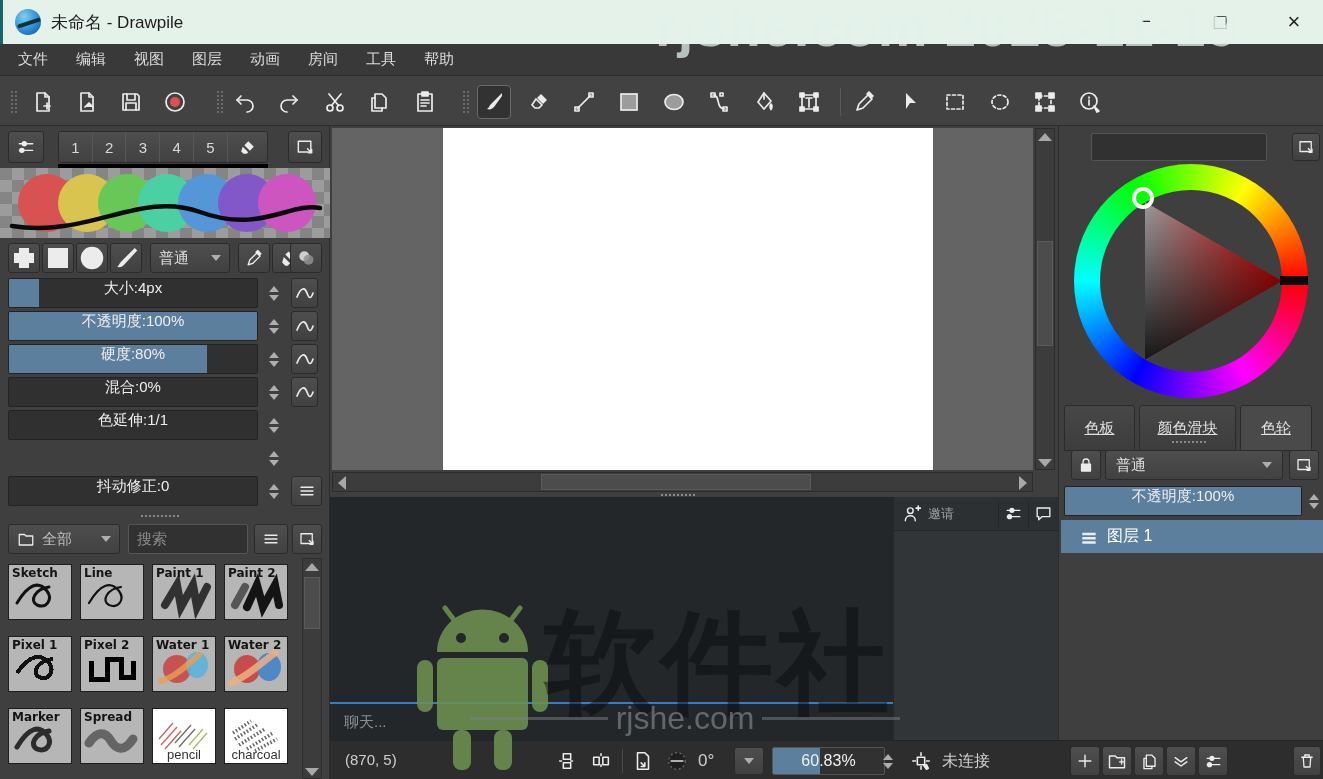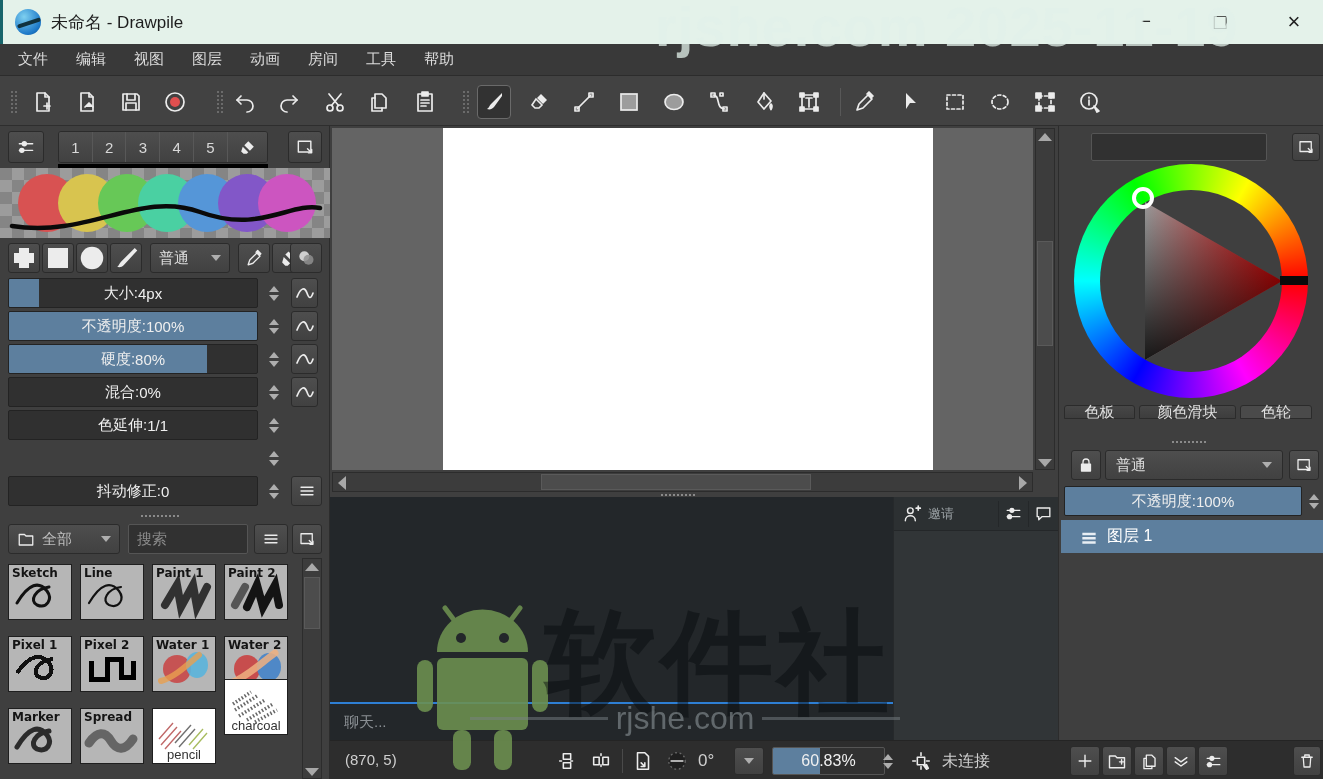--- a/index.html
+++ b/index.html
@@ -41,21 +41,21 @@
   .slot-group { position:absolute; left:58px; top:5px; width:210px; height:32px; display:flex; border:1px solid #2b2b2b; border-radius:3px; overflow:hidden; }
   .slot { flex:1; display:flex; align-items:center; justify-content:center; font-size:15px; color:#d8d8d8; background:linear-gradient(#4e4e4e,#414141); border-right:1px solid #585858; }
   .slot:last-child { border-right:none; }
   .slot-underline { position:absolute; left:58px; top:38px; width:210px; height:4px; background:#000; }
   .checker { background:
       repeating-conic-gradient(#9c9c9c 0% 25%, #858585 0% 50%) 0 0 / 24px 24px; }
   .dot { position:absolute; top:6px; width:58px; height:58px; border-radius:50%; }
 
   .row-track { position:absolute; left:8px; width:250px; height:30px; background:#303030; border:1px solid #232323; border-radius:2px; overflow:hidden; }
   .row-fill { position:absolute; left:0; top:0; height:100%; background:#5d7f9e; }
-  .row-label { position:absolute; width:100%; height:100%; display:flex; align-items:center; justify-content:center; font-size:15px; color:#efefef; }
+  .row-label { position:absolute; width:100%; height:100%; display:flex; justify-content:center; font-size:15px; color:#efefef; }
   .curve-btn { position:absolute; width:27px; height:30px; }
   .curve-btn svg { width:20px; height:16px; }
 
   .preset-cell { position:absolute; width:64px; height:56px; background:#b6b6b6; border:1px solid #1f1f1f; overflow:hidden; }
   .preset-cell.white { background:#fff; }
   .preset-label { position:absolute; left:3px; top:1px; font-family:"DejaVu Sans", sans-serif; font-weight:bold; font-size:12px; color:#141414; }
   .preset-label.bottom { left:0; right:0; top:auto; bottom:1px; text-align:center; font-weight:normal; font-size:13px; color:#333; font-family:"Liberation Sans",sans-serif; }
 
   .vscroll-btn { width:0; height:0; border-left:7px solid transparent; border-right:7px solid transparent; margin:auto; }
 
@@ -71,21 +71,21 @@
   .chat-line { position:absolute; left:0; top:205px; width:563px; height:2px; background:#2e7fd4; }
   .chat-input-text { position:absolute; left:14px; top:216px; font-size:15px; color:#8a8f93; }
   .session { left:893px; top:497px; width:165px; height:243px; background:#313537; border-left:1px solid #26292b; }
   .session-head { position:absolute; left:0; top:0; width:100%; height:34px; background:#2c3032; border-bottom:1px solid #242729; display:flex; align-items:center; }
 
   
   .right-panel { left:1058px; top:126px; width:265px; height:653px; background:#3f3f3f; border-left:1px solid #2c2c2c; }
   .wheel { position:absolute; left:15px; top:38px; width:234px; height:234px; border-radius:50%;
     background:conic-gradient(from 90deg,#f00,#f0f,#00f,#0ff,#0f0,#ff0,#f00); }
   .wheel-hole { position:absolute; left:26px; top:26px; width:182px; height:182px; border-radius:50%; background:#3f3f3f; }
-  .tab { position:absolute; top:279px; height:14px; background:linear-gradient(#474747,#3d3d3d); border:1px solid #2b2b2b; display:flex; align-items:center; justify-content:center; font-size:15px; color:#e0e0e0; border-radius:3px 3px 0 0; }
+  .tab { position:absolute; top:279px; height:46px; background:linear-gradient(#474747,#3d3d3d); border:1px solid #2b2b2b; display:flex; align-items:center; justify-content:center; font-size:15px; color:#e0e0e0; border-radius:3px 3px 0 0;text-decoration:underline; }
   .layer-row { position:absolute; left:2px; top:394px; width:263px; height:33px; background:#5d7f9e; display:flex; align-items:center; color:#fff; font-size:16px; }
 
   
   .statusbar { left:330px; top:740px; width:993px; height:39px; background:#2d2d2d; border-top:1px solid #242424; }
   .sb-text { position:absolute; top:10px; font-size:15px; color:#cfcfcf; }
   .sb-btn { position:absolute; top:5px; width:30px; height:30px; display:flex; align-items:center; justify-content:center; border-radius:3px; }
   .sb-btn svg { width:22px; height:22px; }
 
   
   .wm { pointer-events:none; z-index:60; }
@@ -560,21 +560,21 @@
     <span class="preset-label">Spread</span>
   </div>
   <div class="preset-cell white" style="left:152px; top:582px">
     <svg width="64" height="56">
         <path d="M6 30 l14 -16 M8 36 l16 -18 M12 40 l16 -18" stroke="#c06868" stroke-width="1.4" fill="none"></path>
         <path d="M22 34 l16 -18 M26 38 l16 -18" stroke="#707070" stroke-width="1.4" fill="none"></path>
         <path d="M36 36 l14 -16 M40 40 l14 -16" stroke="#a8bc60" stroke-width="1.4" fill="none"></path>
       </svg>
     <span class="preset-label bottom">pencil</span>
   </div>
-  <div class="preset-cell white" style="left:224px; top:553px">
+  <div class="preset-cell white" style="left:224px; top:582px">
     <svg width="64" height="56">
         <path d="M8 24 l18 -12 M10 30 l22 -14 M14 36 l26 -16 M22 40 l26 -16 M30 42 l22 -12" stroke="#333" stroke-width="3.5" stroke-dasharray="1.5 2" fill="none" opacity="0.75"></path>
       </svg>
     <span class="preset-label bottom">charcoal</span>
   </div>
 
   <div class="abs scroll-track" style="left:302px; top:432px; width:20px; height:221px">
     <div style="height:16px; display:flex; align-items:center">
         <span class="vscroll-btn" style="border-bottom:8px solid #a8a8a8"></span>
       </div>

